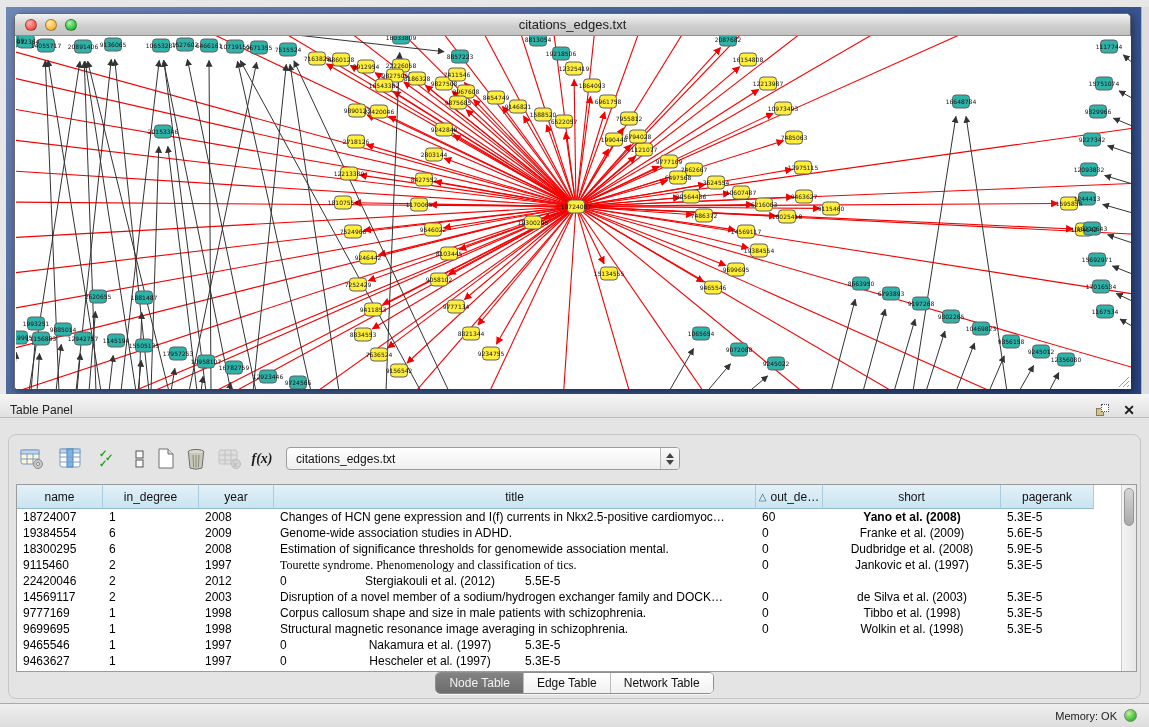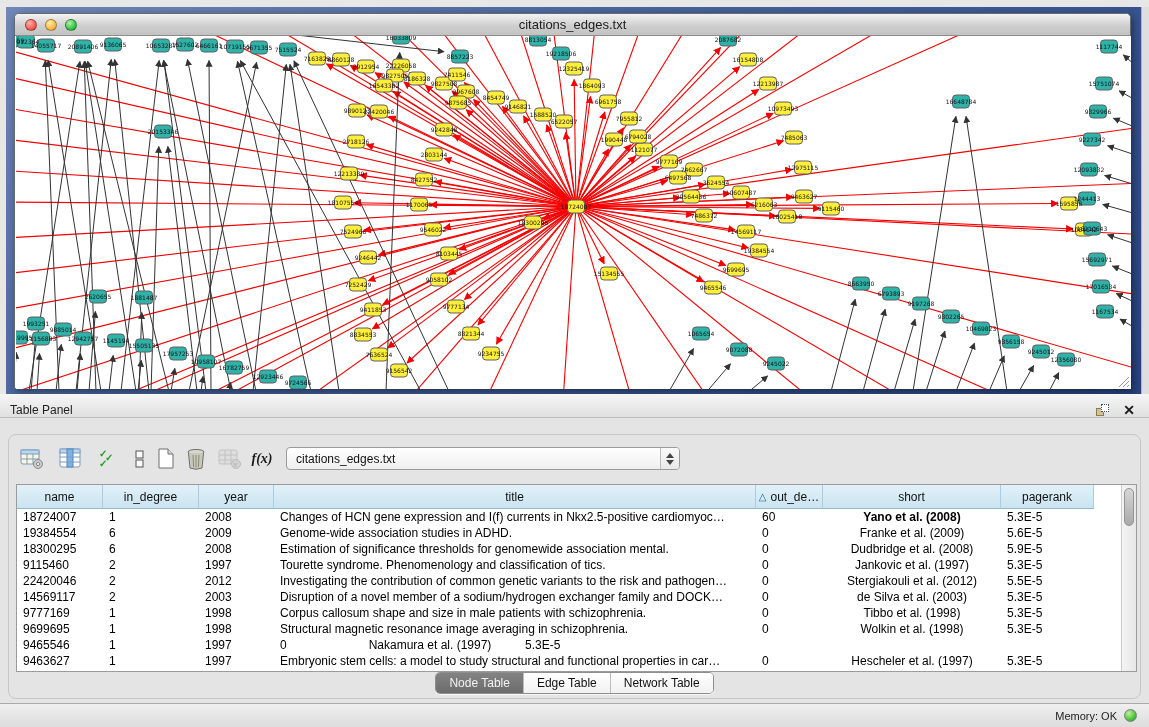--- a/index.html
+++ b/index.html
@@ -671,30 +671,29 @@
           <div class="td" style="width: 75px;">2008</div>
           <div class="td" style="width: 482px;">Estimation of significance thresholds for genomewide association mental.</div>
           <div class="td" style="width: 67px;">0</div>
           <div class="td center" style="width: 178px;">Dudbridge et al. (2008)</div>
           <div class="td" style="width: 93px;">5.9E-5</div>
         </div>
         <div class="trow">
           <div class="td" style="width: 86px;">9115460</div>
           <div class="td" style="width: 96px;">2</div>
           <div class="td" style="width: 75px;">1997</div>
-          <div class="td" style="width: 482px;">Tourette syndrome. Phenomenology and classification of tics.</div>
+          <div class="td" style="width: 482px; font-family: Liberation Serif, serif;">Tourette syndrome. Phenomenology and classification of tics.</div>
           <div class="td" style="width: 67px;">0</div>
           <div class="td center" style="width: 178px;">Jankovic et al. (1997)</div>
           <div class="td" style="width: 93px;">5.3E-5</div>
         </div>
         <div class="trow">
           <div class="td" style="width: 86px;">22420046</div>
           <div class="td" style="width: 96px;">2</div>
           <div class="td" style="width: 75px;">2012</div>
-          <div class="td" style="width: 482px;">Investigating the contribution of common genetic variants to the risk and pathogen…</div>
           <div class="td" style="width: 67px;">0</div>
           <div class="td center" style="width: 178px;">Stergiakouli et al. (2012)</div>
           <div class="td" style="width: 93px;">5.5E-5</div>
         </div>
         <div class="trow">
           <div class="td" style="width: 86px;">14569117</div>
           <div class="td" style="width: 96px;">2</div>
           <div class="td" style="width: 75px;">2003</div>
           <div class="td" style="width: 482px;">Disruption of a novel member of a sodium/hydrogen exchanger family and DOCK…</div>
           <div class="td" style="width: 67px;">0</div>
@@ -724,21 +723,20 @@
           <div class="td" style="width: 96px;">1</div>
           <div class="td" style="width: 75px;">1997</div>
           <div class="td" style="width: 67px;">0</div>
           <div class="td center" style="width: 178px;">Nakamura et al. (1997)</div>
           <div class="td" style="width: 93px;">5.3E-5</div>
         </div>
         <div class="trow">
           <div class="td" style="width: 86px;">9463627</div>
           <div class="td" style="width: 96px;">1</div>
           <div class="td" style="width: 75px;">1997</div>
-          <div class="td" style="width: 482px;">Embryonic stem cells: a model to study structural and functional properties in car…</div>
           <div class="td" style="width: 67px;">0</div>
           <div class="td center" style="width: 178px;">Hescheler et al. (1997)</div>
           <div class="td" style="width: 93px;">5.3E-5</div>
         </div>
       </div>
     <div class="vscroll">
       <div class="vthumb"></div>
     </div>
   </div>
 

